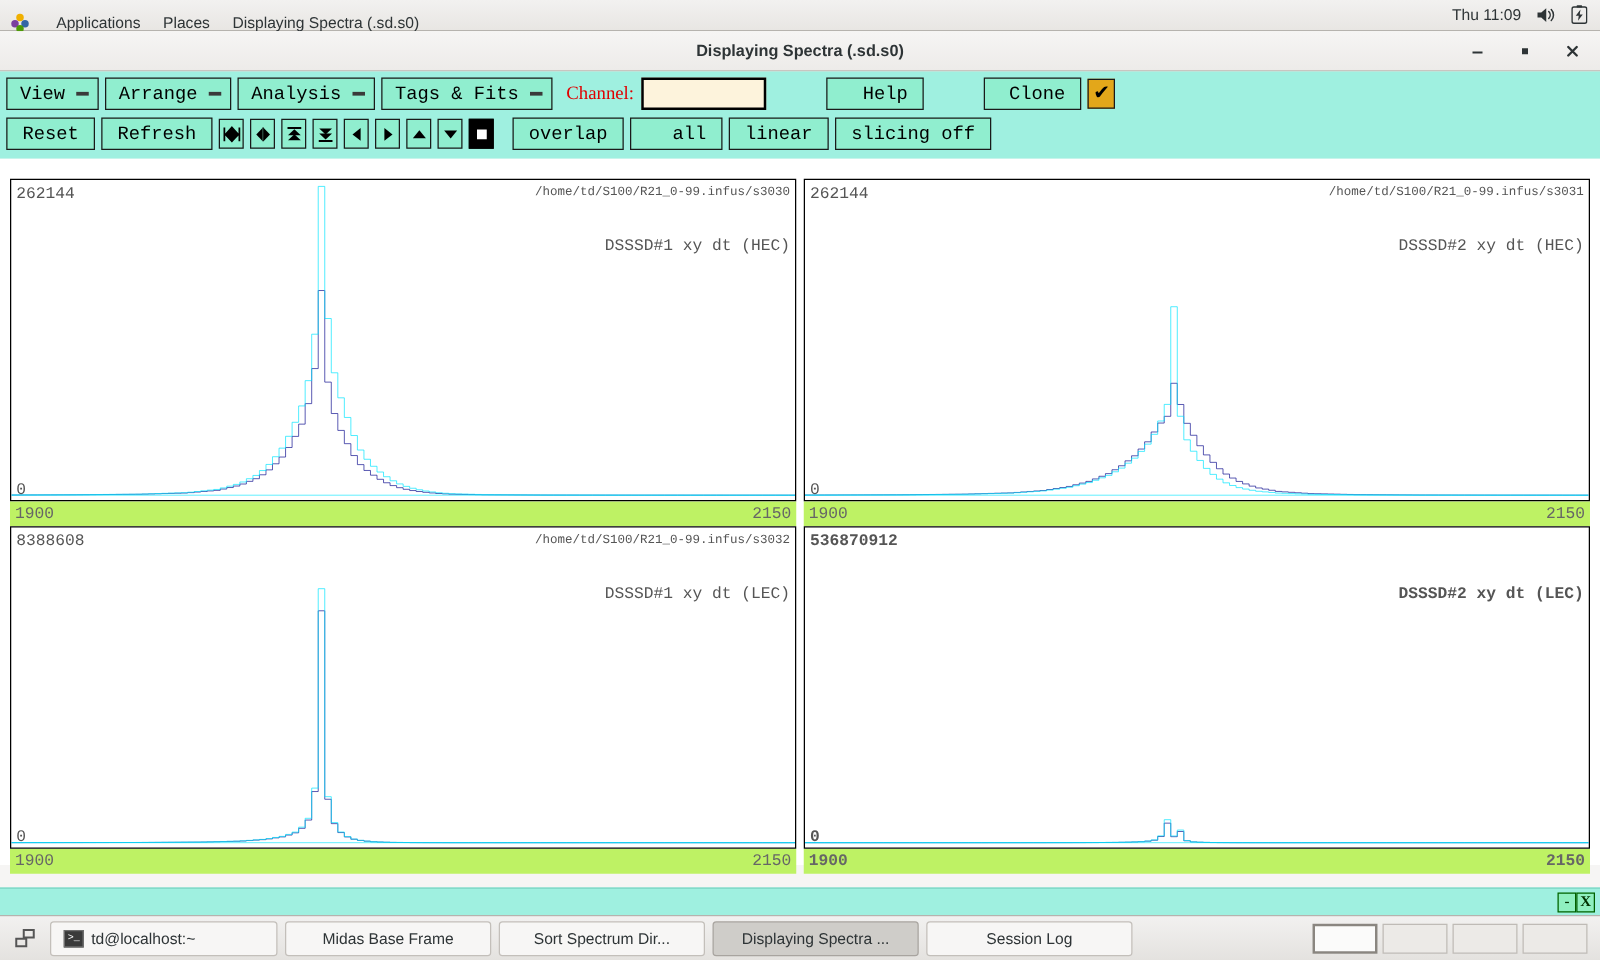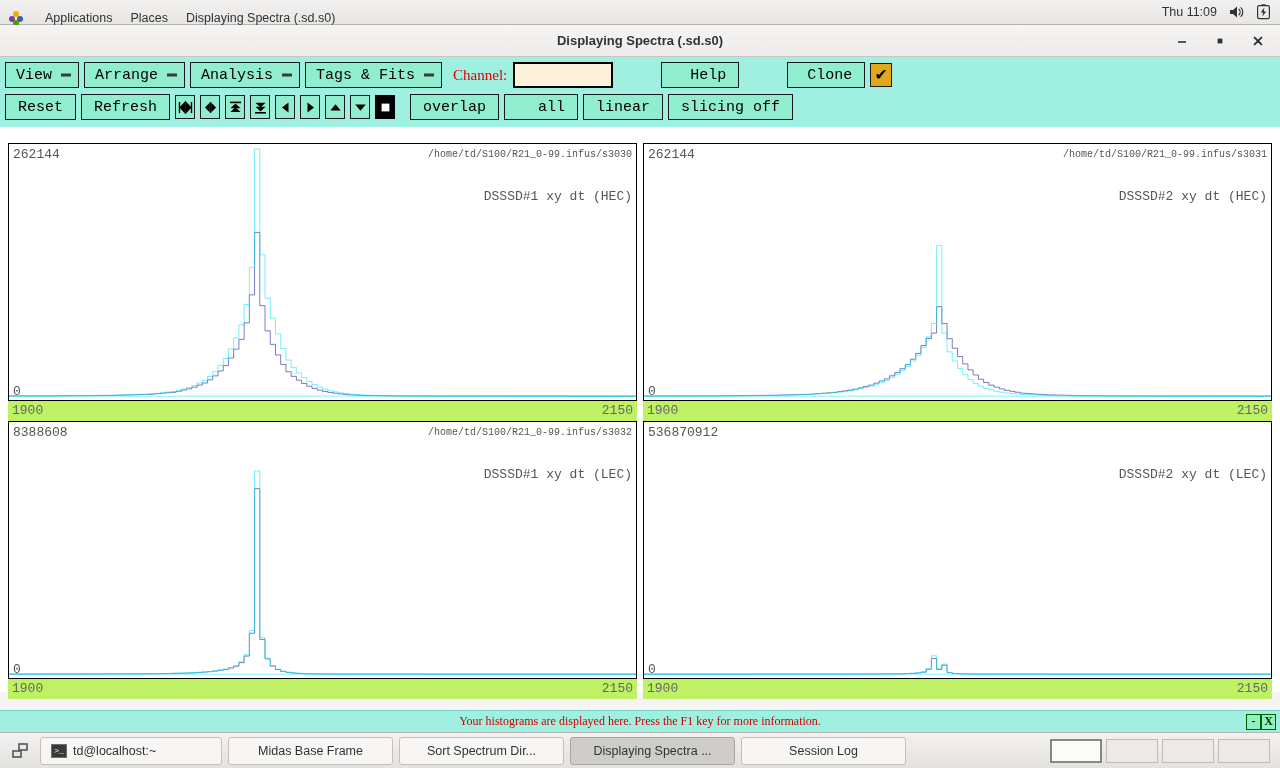--- a/index.html
+++ b/index.html
@@ -408,42 +408,41 @@
               <path d="M 0 98.47929334640503 L 0.833333333333303 98.47929334640503 L 0.833333333333303 98.47707648823659 L 1.6666666666666967 98.47707648823659 L 1.6666666666666967 98.47485963006814 L 2.5 98.47485963006814 L 2.5 98.4726427718997 L 3.333333333333303 98.4726427718997 L 3.333333333333303 98.47042591373126 L 4.166666666666697 98.47042591373126 L 4.166666666666697 98.46820905556281 L 5 98.46820905556281 L 5 98.46599219739437 L 5.833333333333303 98.46599219739437 L 5.833333333333303 98.46377533922593 L 6.666666666666697 98.46377533922593 L 6.666666666666697 98.46155848105748 L 7.5 98.46155848105748 L 7.5 98.45934162288904 L 8.333333333333302 98.45934162288904 L 8.333333333333302 98.4571247647206 L 9.166666666666696 98.4571247647206 L 9.166666666666696 98.45490790655215 L 10 98.45490790655215 L 10 98.45269104838371 L 10.833333333333304 98.45269104838371 L 10.833333333333304 98.45047419021527 L 11.666666666666698 98.45047419021527 L 11.666666666666698 98.44825733204682 L 12.5 98.44825733204682 L 12.5 98.44604047387838 L 13.333333333333302 98.44604047387838 L 13.333333333333302 98.44382361570995 L 14.166666666666696 98.44382361570995 L 14.166666666666696 98.44160675754149 L 15 98.44160675754149 L 15 98.43938989937305 L 15.833333333333302 98.43938989937305 L 15.833333333333302 98.43717304120462 L 16.666666666666696 98.43717304120462 L 16.666666666666696 98.4261846144994 L 17.5 98.4261846144994 L 17.5 98.41300329566002 L 18.333333333333304 98.41300329566002 L 18.333333333333304 98.39982197682063 L 19.166666666666696 98.39982197682063 L 19.166666666666696 98.38664065798123 L 20 98.38664065798123 L 20 98.37345933914185 L 20.833333333333304 98.37345933914185 L 20.833333333333304 98.36027802030246 L 21.666666666666696 98.36027802030246 L 21.666666666666696 98.34709670146306 L 22.5 98.34709670146306 L 22.5 98.33391538262367 L 23.333333333333304 98.33391538262367 L 23.333333333333304 98.32073406378429 L 24.166666666666696 98.32073406378429 L 24.166666666666696 98.30040287805927 L 25 98.30040287805927 L 25 98.25147222479184 L 25.833333333333304 98.25147222479184 L 25.833333333333304 98.2025415715244 L 26.6666666666667 98.2025415715244 L 26.6666666666667 98.15361091825697 L 27.500000000000004 98.15361091825697 L 27.500000000000004 98.10468026498954 L 28.333333333333304 98.10468026498954 L 28.333333333333304 98.0557496117221 L 29.166666666666696 98.0557496117221 L 29.166666666666696 97.96639624734719 L 30 97.96639624734719 L 30 97.82559579610825 L 30.8333333333333 97.82559579610825 L 30.8333333333333 97.6847953448693 L 31.6666666666667 97.6847953448693 L 31.6666666666667 97.54399489363034 L 32.5 97.54399489363034 L 32.5 97.30313624938329 L 33.3333333333333 97.30313624938329 L 33.3333333333333 96.99557214313084 L 34.16666666666669 96.99557214313084 L 34.16666666666669 96.68800803687836 L 35 96.68800803687836 L 35 96.10579317808151 L 35.8333333333333 96.10579317808151 L 35.8333333333333 95.41676969329518 L 36.6666666666667 95.41676969329518 L 36.6666666666667 94.00077650282113 L 37.5 94.00077650282113 L 37.5 91.42522668838501 L 38.3333333333333 91.42522668838501 L 38.3333333333333 82.50986194610653 L 39.1666666666667 82.50986194610653 L 39.1666666666667 26.02671241760254 L 40 26.02671241760254 L 40 84.92563819885254 L 40.83333333333331 84.92563819885254 L 40.83333333333331 92.5468370914458 L 41.6666666666667 92.5468370914458 L 41.6666666666667 95.3364834785462 L 42.5 95.3364834785462 L 42.5 96.6967955827713 L 43.3333333333333 96.6967955827713 L 43.3333333333333 97.42120891147188 L 44.1666666666667 97.42120891147188 L 44.1666666666667 97.79667678144244 L 45 97.79667678144244 L 45 98.03122437000275 L 45.8333333333333 98.03122437000275 L 45.8333333333333 98.21096962690353 L 46.66666666666669 98.21096962690353 L 46.66666666666669 98.29868531227112 L 47.5 98.29868531227112 L 47.5 98.3633936047554 L 48.3333333333333 98.3633936047554 L 48.3333333333333 98.40964805086453 L 49.1666666666667 98.40964805086453 L 49.1666666666667 98.42822172741096 L 50 98.42822172741096 L 50 98.44679540395737 L 50.83333333333331 98.44679540395737 L 50.83333333333331 98.46536908050378 L 51.66666666666669 98.46536908050378 L 51.66666666666669 98.47538688282172 L 52.5 98.47538688282172 L 52.5 98.47868221253157 L 53.3333333333333 98.47868221253157 L 53.3333333333333 98.48197754224141 L 54.1666666666667 98.48197754224141 L 54.1666666666667 98.48527287195127 L 55.00000000000001 98.48527287195127 L 55.00000000000001 98.48856820166111 L 55.8333333333333 98.48856820166111 L 55.8333333333333 98.49186353137095 L 56.6666666666667 98.49186353137095 L 56.6666666666667 98.4930115044117 L 57.49999999999999 98.4930115044117 L 57.49999999999999 98.49362263828516 L 58.3333333333333 98.49362263828516 L 58.3333333333333 98.49423377215862 L 59.1666666666667 98.49423377215862 L 59.1666666666667 98.49484490603209 L 60 98.49484490603209 L 60 98.49545603990555 L 60.83333333333339 98.49545603990555 L 60.83333333333339 98.49606717377901 L 61.6666666666666 98.49606717377901 L 61.6666666666666 98.49667830765247 L 62.5 98.49667830765247 L 62.5 98.49728944152594 L 63.3333333333334 98.49728944152594 L 63.3333333333334 98.4979005753994 L 64.1666666666666 98.4979005753994 L 64.1666666666666 98.49840577940147 L 65 98.49840577940147 L 65 98.49848726391792 L 65.8333333333334 98.49848726391792 L 65.8333333333334 98.49856874843438 L 66.6666666666666 98.49856874843438 L 66.6666666666666 98.49865023295085 L 67.5 98.49865023295085 L 67.5 98.49873171746731 L 68.33333333333339 98.49873171746731 L 68.33333333333339 98.49881320198376 L 69.16666666666661 98.49881320198376 L 69.16666666666661 98.49889468650024 L 70 98.49889468650024 L 70 98.4989761710167 L 70.8333333333334 98.4989761710167 L 70.8333333333334 98.49905765553315 L 71.6666666666666 98.49905765553315 L 71.6666666666666 98.49913914004962 L 72.5 98.49913914004962 L 72.5 98.49922062456608 L 73.3333333333334 98.49922062456608 L 73.3333333333334 98.49930210908254 L 74.1666666666666 98.49930210908254 L 74.1666666666666 98.499383593599 L 75 98.499383593599 L 75 98.49946507811546 L 75.8333333333334 98.49946507811546 L 75.8333333333334 98.49954656263192 L 76.6666666666666 98.49954656263192 L 76.6666666666666 98.4995721264018 L 77.5 98.4995721264018 L 77.5 98.49958370998502 L 78.3333333333334 98.49958370998502 L 78.3333333333334 98.49959529356823 L 79.1666666666666 98.49959529356823 L 79.1666666666666 98.49960687715146 L 80 98.49960687715146 L 80 98.49961846073468 L 80.83333333333339 98.49961846073468 L 80.83333333333339 98.49963004431791 L 81.66666666666661 98.49963004431791 L 81.66666666666661 98.49964162790113 L 82.5 98.49964162790113 L 82.5 98.49965321148436 L 83.3333333333334 98.49965321148436 L 83.3333333333334 98.49966479506757 L 84.1666666666666 98.49966479506757 L 84.1666666666666 98.4996763786508 L 85 98.4996763786508 L 85 98.49968796223402 L 85.8333333333334 98.49968796223402 L 85.8333333333334 98.49969954581724 L 86.6666666666666 98.49969954581724 L 86.6666666666666 98.49971112940047 L 87.5 98.49971112940047 L 87.5 98.49972271298368 L 88.3333333333334 98.49972271298368 L 88.3333333333334 98.49973429656691 L 89.1666666666666 98.49973429656691 L 89.1666666666666 98.49974588015013 L 90 98.49974588015013 L 90 98.49975746373336 L 90.8333333333334 98.49975746373336 L 90.8333333333334 98.49976904731658 L 91.6666666666666 98.49976904731658 L 91.6666666666666 98.4997806308998 L 92.5 98.4997806308998 L 92.5 98.49979221448302 L 93.33333333333339 98.49979221448302 L 93.33333333333339 98.49980379806624 L 94.16666666666661 98.49980379806624 L 94.16666666666661 98.49981538164947 L 95 98.49981538164947 L 95 98.49982696523269 L 95.8333333333334 98.49982696523269 L 95.8333333333334 98.49983854881592 L 96.6666666666666 98.49983854881592 L 96.6666666666666 98.49985013239913 L 97.5 98.49985013239913 L 97.5 98.49986171598236 L 98.3333333333334 98.49986171598236 L 98.3333333333334 98.49987329956558 L 99.1666666666666 98.49987329956558 L 99.1666666666666 98.49988488314881 L 100 98.49988488314881 L 100 98.49989646673203" fill="none" stroke="#101090" stroke-width="0.55" vector-effect="non-scaling-stroke"></path>
               <path d="M 0 98.4769926071167 L 0.833333333333303 98.4769926071167 L 0.833333333333303 98.47459600369136 L 1.6666666666666967 98.47459600369136 L 1.6666666666666967 98.472199400266 L 2.5 98.472199400266 L 2.5 98.46980279684067 L 3.333333333333303 98.46980279684067 L 3.333333333333303 98.46740619341533 L 4.166666666666697 98.46740619341533 L 4.166666666666697 98.46500958998998 L 5 98.46500958998998 L 5 98.46261298656464 L 5.833333333333303 98.46261298656464 L 5.833333333333303 98.4602163831393 L 6.666666666666697 98.4602163831393 L 6.666666666666697 98.45781977971394 L 7.5 98.45781977971394 L 7.5 98.4554231762886 L 8.333333333333302 98.4554231762886 L 8.333333333333302 98.45302657286327 L 9.166666666666696 98.45302657286327 L 9.166666666666696 98.45062996943791 L 10 98.45062996943791 L 10 98.44823336601257 L 10.833333333333304 98.44823336601257 L 10.833333333333304 98.44583676258723 L 11.666666666666698 98.44583676258723 L 11.666666666666698 98.44344015916188 L 12.5 98.44344015916188 L 12.5 98.44104355573654 L 13.333333333333302 98.44104355573654 L 13.333333333333302 98.4386469523112 L 14.166666666666696 98.4386469523112 L 14.166666666666696 98.43625034888585 L 15 98.43625034888585 L 15 98.43385374546051 L 15.833333333333302 98.43385374546051 L 15.833333333333302 98.43145714203517 L 16.666666666666696 98.43145714203517 L 16.666666666666696 98.41947412490845 L 17.5 98.41947412490845 L 17.5 98.40509450435638 L 18.333333333333304 98.40509450435638 L 18.333333333333304 98.39071488380432 L 19.166666666666696 98.39071488380432 L 19.166666666666696 98.37633526325226 L 20 98.37633526325226 L 20 98.3619556427002 L 20.833333333333304 98.3619556427002 L 20.833333333333304 98.34757602214813 L 21.666666666666696 98.34757602214813 L 21.666666666666696 98.33319640159607 L 22.5 98.33319640159607 L 22.5 98.318816781044 L 23.333333333333304 98.318816781044 L 23.333333333333304 98.30443716049194 L 24.166666666666696 98.30443716049194 L 24.166666666666696 98.28214874863625 L 25 98.28214874863625 L 25 98.22822517156601 L 25.833333333333304 98.22822517156601 L 25.833333333333304 98.17430159449577 L 26.6666666666667 98.17430159449577 L 26.6666666666667 98.12037801742554 L 27.500000000000004 98.12037801742554 L 27.500000000000004 98.0664544403553 L 28.333333333333304 98.0664544403553 L 28.333333333333304 98.01253086328506 L 29.166666666666696 98.01253086328506 L 29.166666666666696 97.91642706592877 L 30 97.91642706592877 L 30 97.76663935184479 L 30.8333333333333 97.76663935184479 L 30.8333333333333 97.6168516377608 L 31.6666666666667 97.6168516377608 L 31.6666666666667 97.4670639236768 L 32.5 97.4670639236768 L 32.5 97.20343754688899 L 33.3333333333333 97.20343754688899 L 33.3333333333333 96.86391872829863 L 34.16666666666669 96.86391872829863 L 34.16666666666669 96.52439990970822 L 35 96.52439990970822 L 35 95.91166830062866 L 35.8333333333333 95.91166830062866 L 35.8333333333333 95.19268727302554 L 36.6666666666667 95.19268727302554 L 36.6666666666667 93.64288372463643 L 37.5 93.64288372463643 L 37.5 90.87880110740662 L 38.3333333333333 90.87880110740662 L 38.3333333333333 81.43618361155254 L 39.1666666666667 81.43618361155254 L 39.1666666666667 19.124494552612305 L 40 19.124494552612305 L 40 84.12037944793701 L 40.83333333333331 84.12037944793701 L 40.83333333333331 92.21131261189765 L 41.6666666666667 92.21131261189765 L 41.6666666666667 95.16872123877212 L 42.5 95.16872123877212 L 42.5 96.58751046657562 L 43.3333333333333 96.58751046657562 L 43.3333333333333 97.35602129830254 L 44.1666666666667 97.35602129830254 L 44.1666666666667 97.75545520252653 L 45 97.75545520252653 L 45 98.00102716684341 L 45.8333333333333 98.00102716684341 L 45.8333333333333 98.18676393230756 L 46.66666666666669 98.18676393230756 L 46.66666666666669 98.28142976760864 L 47.5 98.28142976760864 L 47.5 98.35332787036896 L 48.3333333333333 98.35332787036896 L 48.3333333333333 98.40425569315751 L 49.1666666666667 98.40425569315751 L 49.1666666666667 98.42372809598844 L 50 98.42372809598844 L 50 98.44320049881935 L 50.83333333333331 98.44320049881935 L 50.83333333333331 98.46267290165027 L 51.66666666666669 98.46267290165027 L 51.66666666666669 98.47325390577316 L 52.5 98.47325390577316 L 52.5 98.47684881091118 L 53.3333333333333 98.47684881091118 L 53.3333333333333 98.4804437160492 L 54.1666666666667 98.4804437160492 L 54.1666666666667 98.48403862118721 L 55.00000000000001 98.48403862118721 L 55.00000000000001 98.48763352632523 L 55.8333333333333 98.48763352632523 L 55.8333333333333 98.49122843146324 L 56.6666666666667 98.49122843146324 L 56.6666666666667 98.49247466524442 L 57.49999999999999 98.49247466524442 L 57.49999999999999 98.49313373118639 L 58.3333333333333 98.49313373118639 L 58.3333333333333 98.49379279712836 L 59.1666666666667 98.49379279712836 L 59.1666666666667 98.49445186307032 L 60 98.49445186307032 L 60 98.4951109290123 L 60.83333333333339 98.4951109290123 L 60.83333333333339 98.49576999495427 L 61.6666666666666 98.49576999495427 L 61.6666666666666 98.49642906089623 L 62.5 98.49642906089623 L 62.5 98.49708812683821 L 63.3333333333334 98.49708812683821 L 63.3333333333334 98.49774719278018 L 64.1666666666666 98.49774719278018 L 64.1666666666666 98.49829202062554 L 65 98.49829202062554 L 65 98.49837989608447 L 65.8333333333334 98.49837989608447 L 65.8333333333334 98.4984677715434 L 66.6666666666666 98.4984677715434 L 66.6666666666666 98.49855564700232 L 67.5 98.49855564700232 L 67.5 98.49864352246125 L 68.33333333333339 98.49864352246125 L 68.33333333333339 98.49873139792018 L 69.16666666666661 98.49873139792018 L 69.16666666666661 98.49881927337911 L 70 98.49881927337911 L 70 98.49890714883804 L 70.8333333333334 98.49890714883804 L 70.8333333333334 98.49899502429697 L 71.6666666666666 98.49899502429697 L 71.6666666666666 98.4990828997559 L 72.5 98.4990828997559 L 72.5 98.49917077521484 L 73.3333333333334 98.49917077521484 L 73.3333333333334 98.49925865067377 L 74.1666666666666 98.49925865067377 L 74.1666666666666 98.49934652613268 L 75 98.49934652613268 L 75 98.49943440159161 L 75.8333333333334 98.49943440159161 L 75.8333333333334 98.49952227705054 L 76.6666666666666 98.49952227705054 L 76.6666666666666 98.49954943855603 L 77.5 98.49954943855603 L 77.5 98.49956142157316 L 78.3333333333334 98.49956142157316 L 78.3333333333334 98.4995734045903 L 79.1666666666666 98.4995734045903 L 79.1666666666666 98.49958538760741 L 80 98.49958538760741 L 80 98.49959737062454 L 80.83333333333339 98.49959737062454 L 80.83333333333339 98.49960935364167 L 81.66666666666661 98.49960935364167 L 81.66666666666661 98.49962133665879 L 82.5 98.49962133665879 L 82.5 98.49963331967592 L 83.3333333333334 98.49963331967592 L 83.3333333333334 98.49964530269305 L 84.1666666666666 98.49964530269305 L 84.1666666666666 98.49965728571017 L 85 98.49965728571017 L 85 98.4996692687273 L 85.8333333333334 98.4996692687273 L 85.8333333333334 98.49968125174443 L 86.6666666666666 98.49968125174443 L 86.6666666666666 98.49969323476155 L 87.5 98.49969323476155 L 87.5 98.49970521777868 L 88.3333333333334 98.49970521777868 L 88.3333333333334 98.49971720079581 L 89.1666666666666 98.49971720079581 L 89.1666666666666 98.49972918381293 L 90 98.49972918381293 L 90 98.49974116683006 L 90.8333333333334 98.49974116683006 L 90.8333333333334 98.4997531498472 L 91.6666666666666 98.4997531498472 L 91.6666666666666 98.49976513286431 L 92.5 98.49976513286431 L 92.5 98.49977711588144 L 93.33333333333339 98.49977711588144 L 93.33333333333339 98.49978909889857 L 94.16666666666661 98.49978909889857 L 94.16666666666661 98.49980108191569 L 95 98.49980108191569 L 95 98.49981306493282 L 95.8333333333334 98.49981306493282 L 95.8333333333334 98.49982504794995 L 96.6666666666666 98.49982504794995 L 96.6666666666666 98.49983703096707 L 97.5 98.49983703096707 L 97.5 98.4998490139842 L 98.3333333333334 98.4998490139842 L 98.3333333333334 98.49986099700133 L 99.1666666666666 98.49986099700133 L 99.1666666666666 98.49987298001845 L 100 98.49987298001845 L 100 98.49988496303558" fill="none" stroke="#00e5ff" stroke-width="0.55" vector-effect="non-scaling-stroke"></path>
               <line x1="0" x2="100" y1="98.5" y2="98.5" stroke="#00e5ff" stroke-width="0.5" vector-effect="non-scaling-stroke"></line>
             </svg>
         </div>
         <div class="axis-row">
           <span>1900</span>
           <span>2150</span>
         </div>
       </div>
-      <div class="plot-cell" style="padding-left:3px;">
+      <div class="plot-cell" style="padding-left:3px;font-weight:bold;">
         <div class="panel">
           <span class="count-label">536870912</span>
           <span class="sub-label">DSSSD#2 xy dt (LEC)</span>
           <span class="zero-label">0</span>
           <svg preserveAspectRatio="none" viewBox="0 0 100 100">
               <path d="M 0 98.49951468780637 L 0.833333333333303 98.49951468780637 L 0.833333333333303 98.49946319827966 L 1.6666666666666967 98.49946319827966 L 1.6666666666666967 98.49941170875293 L 2.5 98.49941170875293 L 2.5 98.49936021922622 L 3.333333333333303 98.49936021922622 L 3.333333333333303 98.49930872969951 L 4.166666666666697 98.49930872969951 L 4.166666666666697 98.49925724017278 L 5 98.49925724017278 L 5 98.49920575064607 L 5.833333333333303 98.49920575064607 L 5.833333333333303 98.49915426111936 L 6.666666666666697 98.49915426111936 L 6.666666666666697 98.49910277159263 L 7.5 98.49910277159263 L 7.5 98.49905128206592 L 8.333333333333302 98.49905128206592 L 8.333333333333302 98.49899979253921 L 9.166666666666696 98.49899979253921 L 9.166666666666696 98.49894830301248 L 10 98.49894830301248 L 10 98.49889681348577 L 10.833333333333304 98.49889681348577 L 10.833333333333304 98.49884532395906 L 11.666666666666698 98.49884532395906 L 11.666666666666698 98.49879383443233 L 12.5 98.49879383443233 L 12.5 98.49874234490562 L 13.333333333333302 98.49874234490562 L 13.333333333333302 98.49869085537891 L 14.166666666666696 98.49869085537891 L 14.166666666666696 98.49863936585218 L 15 98.49863936585218 L 15 98.49858787632547 L 15.833333333333302 98.49858787632547 L 15.833333333333302 98.49853638679876 L 16.666666666666696 98.49853638679876 L 16.666666666666696 98.49828942430516 L 17.5 98.49828942430516 L 17.5 98.49799359356984 L 18.333333333333304 98.49799359356984 L 18.333333333333304 98.49769776283453 L 19.166666666666696 98.49769776283453 L 19.166666666666696 98.49740193209921 L 20 98.49740193209921 L 20 98.4971061013639 L 20.833333333333304 98.4971061013639 L 20.833333333333304 98.49681027062859 L 21.666666666666696 98.49681027062859 L 21.666666666666696 98.49651443989326 L 22.5 98.49651443989326 L 22.5 98.49621860915795 L 23.333333333333304 98.49621860915795 L 23.333333333333304 98.49592277842264 L 24.166666666666696 98.49592277842264 L 24.166666666666696 98.49548639688227 L 25 98.49548639688227 L 25 98.4944878121217 L 25.833333333333304 98.4944878121217 L 25.833333333333304 98.49348922736115 L 26.6666666666667 98.49348922736115 L 26.6666666666667 98.49249064260059 L 27.500000000000004 98.49249064260059 L 27.500000000000004 98.49149205784003 L 28.333333333333304 98.49149205784003 L 28.333333333333304 98.49049347307947 L 29.166666666666696 98.49049347307947 L 29.166666666666696 98.48949488831892 L 30 98.48949488831892 L 30 98.48849630355835 L 30.8333333333333 98.48849630355835 L 30.8333333333333 98.48572523084779 L 31.6666666666667 98.48572523084779 L 31.6666666666667 98.48295415813725 L 32.5 98.48295415813725 L 32.5 98.48018308542669 L 33.3333333333333 98.48018308542669 L 33.3333333333333 98.47741201271613 L 34.16666666666669 98.47741201271613 L 34.16666666666669 98.4738363659985 L 35 98.4738363659985 L 35 98.46704242325255 L 35.8333333333333 98.46704242325255 L 35.8333333333333 98.46024848050659 L 36.6666666666667 98.46024848050659 L 36.6666666666667 98.45345453776065 L 37.5 98.45345453776065 L 37.5 98.4395232104386 L 38.3333333333333 98.4395232104386 L 38.3333333333333 98.42423238129251 L 39.1666666666667 98.42423238129251 L 39.1666666666667 98.40894155214644 L 40 98.40894155214644 L 40 98.37309984862804 L 40.83333333333331 98.37309984862804 L 40.83333333333331 98.33640185867746 L 41.6666666666667 98.33640185867746 L 41.6666666666667 98.27307161316276 L 42.5 98.27307161316276 L 42.5 98.18881602399051 L 43.3333333333333 98.18881602399051 L 43.3333333333333 98.02267648445236 L 44.1666666666667 98.02267648445236 L 44.1666666666667 97.72559751818575 L 45 97.72559751818575 L 45 96.56773848831654 L 45.8333333333333 96.56773848831654 L 45.8333333333333 92.38866126537323 L 46.66666666666669 92.38866126537323 L 46.66666666666669 96.61866631110519 L 47.5 96.61866631110519 L 47.5 94.99496749043465 L 48.3333333333333 94.99496749043465 L 48.3333333333333 97.90384489794569 L 49.1666666666667 97.90384489794569 L 49.1666666666667 98.2577932663262 L 50 98.2577932663262 L 50 98.35740209619205 L 50.83333333333331 98.35740209619205 L 50.83333333333331 98.41720484104007 L 51.66666666666669 98.41720484104007 L 51.66666666666669 98.4480985570699 L 52.5 98.4480985570699 L 52.5 98.4657735073318 L 53.3333333333333 98.4657735073318 L 53.3333333333333 98.47463594708178 L 54.1666666666667 98.47463594708178 L 54.1666666666667 98.48349838683174 L 55.00000000000001 98.48349838683174 L 55.00000000000001 98.48762753481667 L 55.8333333333333 98.48762753481667 L 55.8333333333333 98.48991595822628 L 56.6666666666667 98.48991595822628 L 56.6666666666667 98.4922043816359 L 57.49999999999999 98.4922043816359 L 57.49999999999999 98.49449280504551 L 58.3333333333333 98.49449280504551 L 58.3333333333333 98.49603162416153 L 59.1666666666667 98.49603162416153 L 59.1666666666667 98.49644603683717 L 60 98.49644603683717 L 60 98.4968604495128 L 60.83333333333339 98.4968604495128 L 60.83333333333339 98.49727486218843 L 61.6666666666666 98.49727486218843 L 61.6666666666666 98.49768927486406 L 62.5 98.49768927486406 L 62.5 98.4981036875397 L 63.3333333333334 98.4981036875397 L 63.3333333333334 98.49851810021534 L 64.1666666666666 98.49851810021534 L 64.1666666666666 98.49886386018868 L 65 98.49886386018868 L 65 98.49893500935286 L 65.8333333333334 98.49893500935286 L 65.8333333333334 98.49900615851705 L 66.6666666666666 98.49900615851705 L 66.6666666666666 98.49907730768125 L 67.5 98.49907730768125 L 67.5 98.49914845684543 L 68.33333333333339 98.49914845684543 L 68.33333333333339 98.49921960600962 L 69.16666666666661 98.49921960600962 L 69.16666666666661 98.49929075517382 L 70 98.49929075517382 L 70 98.499361904338 L 70.8333333333334 98.499361904338 L 70.8333333333334 98.49943305350219 L 71.6666666666666 98.49943305350219 L 71.6666666666666 98.49950420266639 L 72.5 98.49950420266639 L 72.5 98.49957535183057 L 73.3333333333334 98.49957535183057 L 73.3333333333334 98.49964650099476 L 74.1666666666666 98.49964650099476 L 74.1666666666666 98.49970615930145 L 75 98.49970615930145 L 75 98.49971985417817 L 75.8333333333334 98.49971985417817 L 75.8333333333334 98.4997335490549 L 76.6666666666666 98.4997335490549 L 76.6666666666666 98.49974724393161 L 77.5 98.49974724393161 L 77.5 98.49976093880832 L 78.3333333333334 98.49976093880832 L 78.3333333333334 98.49977463368504 L 79.1666666666666 98.49977463368504 L 79.1666666666666 98.49978832856175 L 80 98.49978832856175 L 80 98.49980202343848 L 80.83333333333339 98.49980202343848 L 80.83333333333339 98.49981571831519 L 81.66666666666661 98.49981571831519 L 81.66666666666661 98.4998294131919 L 82.5 98.4998294131919 L 82.5 98.49984310806862 L 83.3333333333334 98.49984310806862 L 83.3333333333334 98.49985680294533 L 84.1666666666666 98.49985680294533 L 84.1666666666666 98.49987049782206 L 85 98.49987049782206 L 85 98.49988419269877 L 85.8333333333334 98.49988419269877 L 85.8333333333334 98.49989788757549 L 86.6666666666666 98.49989788757549 L 86.6666666666666 98.4999115824522 L 87.5 98.4999115824522 L 87.5 98.49992527732891 L 88.3333333333334 98.49992527732891 L 88.3333333333334 98.49993488228776 L 89.1666666666666 98.49993488228776 L 89.1666666666666 98.49993835236981 L 90 98.49993835236981 L 90 98.49994182245185 L 90.8333333333334 98.49994182245185 L 90.8333333333334 98.4999452925339 L 91.6666666666666 98.4999452925339 L 91.6666666666666 98.49994876261593 L 92.5 98.49994876261593 L 92.5 98.49995223269798 L 93.33333333333339 98.49995223269798 L 93.33333333333339 98.49995570278003 L 94.16666666666661 98.49995570278003 L 94.16666666666661 98.49995917286206 L 95 98.49995917286206 L 95 98.49996264294411 L 95.8333333333334 98.49996264294411 L 95.8333333333334 98.49996611302615 L 96.6666666666666 98.49996611302615 L 96.6666666666666 98.4999695831082 L 97.5 98.4999695831082 L 97.5 98.49997305319023 L 98.3333333333334 98.49997305319023 L 98.3333333333334 98.49997652327228 L 99.1666666666666 98.49997652327228 L 99.1666666666666 98.49997999335432 L 100 98.49997999335432 L 100 98.49998346343637" fill="none" stroke="#101090" stroke-width="0.55" vector-effect="non-scaling-stroke"></path>
               <path d="M 0 98.4994607642293 L 0.833333333333303 98.4994607642293 L 0.833333333333303 98.49940459383652 L 1.6666666666666967 98.49940459383652 L 1.6666666666666967 98.49934842344373 L 2.5 98.49934842344373 L 2.5 98.49929225305095 L 3.333333333333303 98.49929225305095 L 3.333333333333303 98.49923608265817 L 4.166666666666697 98.49923608265817 L 4.166666666666697 98.49917991226539 L 5 98.49917991226539 L 5 98.49912374187261 L 5.833333333333303 98.49912374187261 L 5.833333333333303 98.49906757147983 L 6.666666666666697 98.49906757147983 L 6.666666666666697 98.49901140108705 L 7.5 98.49901140108705 L 7.5 98.49895523069426 L 8.333333333333302 98.49895523069426 L 8.333333333333302 98.49889906030148 L 9.166666666666696 98.49889906030148 L 9.166666666666696 98.4988428899087 L 10 98.4988428899087 L 10 98.49878671951592 L 10.833333333333304 98.49878671951592 L 10.833333333333304 98.49873054912314 L 11.666666666666698 98.49873054912314 L 11.666666666666698 98.49867437873036 L 12.5 98.49867437873036 L 12.5 98.49861820833758 L 13.333333333333302 98.49861820833758 L 13.333333333333302 98.4985620379448 L 14.166666666666696 98.4985620379448 L 14.166666666666696 98.49850586755201 L 15 98.49850586755201 L 15 98.49844969715923 L 15.833333333333302 98.49844969715923 L 15.833333333333302 98.49839352676645 L 16.666666666666696 98.49839352676645 L 16.666666666666696 98.49812765357395 L 17.5 98.49812765357395 L 17.5 98.49780935468152 L 18.333333333333304 98.49780935468152 L 18.333333333333304 98.4974910557891 L 19.166666666666696 98.4974910557891 L 19.166666666666696 98.49717275689666 L 20 98.49717275689666 L 20 98.49685445800424 L 20.833333333333304 98.49685445800424 L 20.833333333333304 98.49653615911181 L 21.666666666666696 98.49653615911181 L 21.666666666666696 98.49621786021937 L 22.5 98.49621786021937 L 22.5 98.49589956132695 L 23.333333333333304 98.49589956132695 L 23.333333333333304 98.49558126243453 L 24.166666666666696 98.49558126243453 L 24.166666666666696 98.49510693467326 L 25 98.49510693467326 L 25 98.49400849143665 L 25.833333333333304 98.49400849143665 L 25.833333333333304 98.49291004820003 L 26.6666666666667 98.49291004820003 L 26.6666666666667 98.4918116049634 L 27.500000000000004 98.4918116049634 L 27.500000000000004 98.49071316172679 L 28.333333333333304 98.49071316172679 L 28.333333333333304 98.48961471849017 L 29.166666666666696 98.48961471849017 L 29.166666666666696 98.48851627525356 L 30 98.48851627525356 L 30 98.48741783201694 L 30.8333333333333 98.48741783201694 L 30.8333333333333 98.48442207773526 L 31.6666666666667 98.48442207773526 L 31.6666666666667 98.48142632345359 L 32.5 98.48142632345359 L 32.5 98.4784305691719 L 33.3333333333333 98.4784305691719 L 33.3333333333333 98.47543481489022 L 34.16666666666669 98.47543481489022 L 34.16666666666669 98.47154033432405 L 35 98.47154033432405 L 35 98.46405094861984 L 35.8333333333333 98.46405094861984 L 35.8333333333333 98.45656156291564 L 36.6666666666667 98.45656156291564 L 36.6666666666667 98.44907217721145 L 37.5 98.44907217721145 L 37.5 98.43371893651783 L 38.3333333333333 98.43371893651783 L 38.3333333333333 98.41686781868339 L 39.1666666666667 98.41686781868339 L 39.1666666666667 98.40001670084894 L 40 98.40001670084894 L 40 98.36051768064499 L 40.83333333333331 98.36051768064499 L 40.83333333333331 98.32007499784231 L 41.6666666666667 98.32007499784231 L 41.6666666666667 98.24985451747973 L 42.5 98.24985451747973 L 42.5 98.15623719617724 L 43.3333333333333 98.15623719617724 L 43.3333333333333 97.97075007690324 L 44.1666666666667 97.97075007690324 L 44.1666666666667 97.63872064401704 L 45 97.63872064401704 L 45 96.36103144288063 L 45.8333333333333 96.36103144288063 L 45.8333333333333 91.3101897239685 L 46.66666666666669 91.3101897239685 L 46.66666666666669 96.40297200282426 L 47.5 96.40297200282426 L 47.5 94.54560434818268 L 48.3333333333333 94.54560434818268 L 48.3333333333333 97.84093405803041 L 49.1666666666667 97.84093405803041 L 49.1666666666667 98.23487574607135 L 50 98.23487574607135 L 50 98.34422077735265 L 50.83333333333331 98.34422077735265 L 50.83333333333331 98.40967800840735 L 51.66666666666669 98.40967800840735 L 51.66666666666669 98.44338024407625 L 52.5 98.44338024407625 L 52.5 98.46266541226457 L 53.3333333333333 98.46266541226457 L 53.3333333333333 98.47233920213249 L 54.1666666666667 98.47233920213249 L 54.1666666666667 98.48201299200042 L 55.00000000000001 98.48201299200042 L 55.00000000000001 98.48651910573244 L 55.8333333333333 98.48651910573244 L 55.8333333333333 98.48901556763384 L 56.6666666666667 98.48901556763384 L 56.6666666666667 98.49151202953524 L 57.49999999999999 98.49151202953524 L 57.49999999999999 98.49400849143665 L 58.3333333333333 98.49400849143665 L 58.3333333333333 98.49568611383438 L 59.1666666666667 98.49568611383438 L 59.1666666666667 98.49613547697663 L 60 98.49613547697663 L 60 98.49658484011889 L 60.83333333333339 98.49658484011889 L 60.83333333333339 98.49703420326114 L 61.6666666666666 98.49703420326114 L 61.6666666666666 98.49748356640339 L 62.5 98.49748356640339 L 62.5 98.49793292954564 L 63.3333333333334 98.49793292954564 L 63.3333333333334 98.4983822926879 L 64.1666666666666 98.4983822926879 L 64.1666666666666 98.49875736112396 L 65 98.49875736112396 L 65 98.49883525073528 L 65.8333333333334 98.49883525073528 L 65.8333333333334 98.4989131403466 L 66.6666666666666 98.4989131403466 L 66.6666666666666 98.49899102995793 L 67.5 98.49899102995793 L 67.5 98.49906891956925 L 68.33333333333339 98.49906891956925 L 68.33333333333339 98.49914680918057 L 69.16666666666661 98.49914680918057 L 69.16666666666661 98.4992246987919 L 70 98.4992246987919 L 70 98.49930258840322 L 70.8333333333334 98.49930258840322 L 70.8333333333334 98.49938047801454 L 71.6666666666666 98.49938047801454 L 71.6666666666666 98.49945836762588 L 72.5 98.49945836762588 L 72.5 98.4995362572372 L 73.3333333333334 98.4995362572372 L 73.3333333333334 98.49961414684851 L 74.1666666666666 98.49961414684851 L 74.1666666666666 98.49967945429186 L 75 98.49967945429186 L 75 98.49969443306327 L 75.8333333333334 98.49969443306327 L 75.8333333333334 98.49970941183467 L 76.6666666666666 98.49970941183467 L 76.6666666666666 98.49972439060609 L 77.5 98.49972439060609 L 77.5 98.4997393693775 L 78.3333333333334 98.4997393693775 L 78.3333333333334 98.4997543481489 L 79.1666666666666 98.4997543481489 L 79.1666666666666 98.49976932692032 L 80 98.49976932692032 L 80 98.49978430569172 L 80.83333333333339 98.49978430569172 L 80.83333333333339 98.49979928446312 L 81.66666666666661 98.49979928446312 L 81.66666666666661 98.49981426323454 L 82.5 98.49981426323454 L 82.5 98.49982924200594 L 83.3333333333334 98.49982924200594 L 83.3333333333334 98.49984422077735 L 84.1666666666666 98.49984422077735 L 84.1666666666666 98.49985919954877 L 85 98.49985919954877 L 85 98.49987417832017 L 85.8333333333334 98.49987417832017 L 85.8333333333334 98.49988915709157 L 86.6666666666666 98.49988915709157 L 86.6666666666666 98.49990413586299 L 87.5 98.49990413586299 L 87.5 98.4999191146344 L 88.3333333333334 98.4999191146344 L 88.3333333333334 98.49992959977438 L 89.1666666666666 98.49992959977438 L 89.1666666666666 98.49993334446724 L 90 98.49993334446724 L 90 98.49993708916008 L 90.8333333333334 98.49993708916008 L 90.8333333333334 98.49994083385293 L 91.6666666666666 98.49994083385293 L 91.6666666666666 98.4999445785458 L 92.5 98.4999445785458 L 92.5 98.49994832323864 L 93.33333333333339 98.49994832323864 L 93.33333333333339 98.49995206793149 L 94.16666666666661 98.49995206793149 L 94.16666666666661 98.49995581262435 L 95 98.49995581262435 L 95 98.4999595573172 L 95.8333333333334 98.4999595573172 L 95.8333333333334 98.49996330201004 L 96.6666666666666 98.49996330201004 L 96.6666666666666 98.4999670467029 L 97.5 98.4999670467029 L 97.5 98.49997079139575 L 98.3333333333334 98.49997079139575 L 98.3333333333334 98.4999745360886 L 99.1666666666666 98.4999745360886 L 99.1666666666666 98.49997828078146 L 100 98.49997828078146 L 100 98.49998202547431" fill="none" stroke="#00e5ff" stroke-width="0.55" vector-effect="non-scaling-stroke"></path>
               <line x1="0" x2="100" y1="98.5" y2="98.5" stroke="#00e5ff" stroke-width="0.5" vector-effect="non-scaling-stroke"></line>
             </svg>
         </div>
         <div class="axis-row">
           <span>1900</span>
           <span>2150</span>
         </div>
       </div>
     </div>
 
   </div>
 
   <div id="status-bar">
-    <span id="status-text">Your histograms are displayed here. Press the F1 key for more information.</span>
     <span id="status-btns">
       <span class="sb-btn">-</span>
       <span class="sb-btn">X</span>
     </span>
   </div>
 
 </div>
 
 <div id="taskbar">
   <div class="tb-show-desktop">

